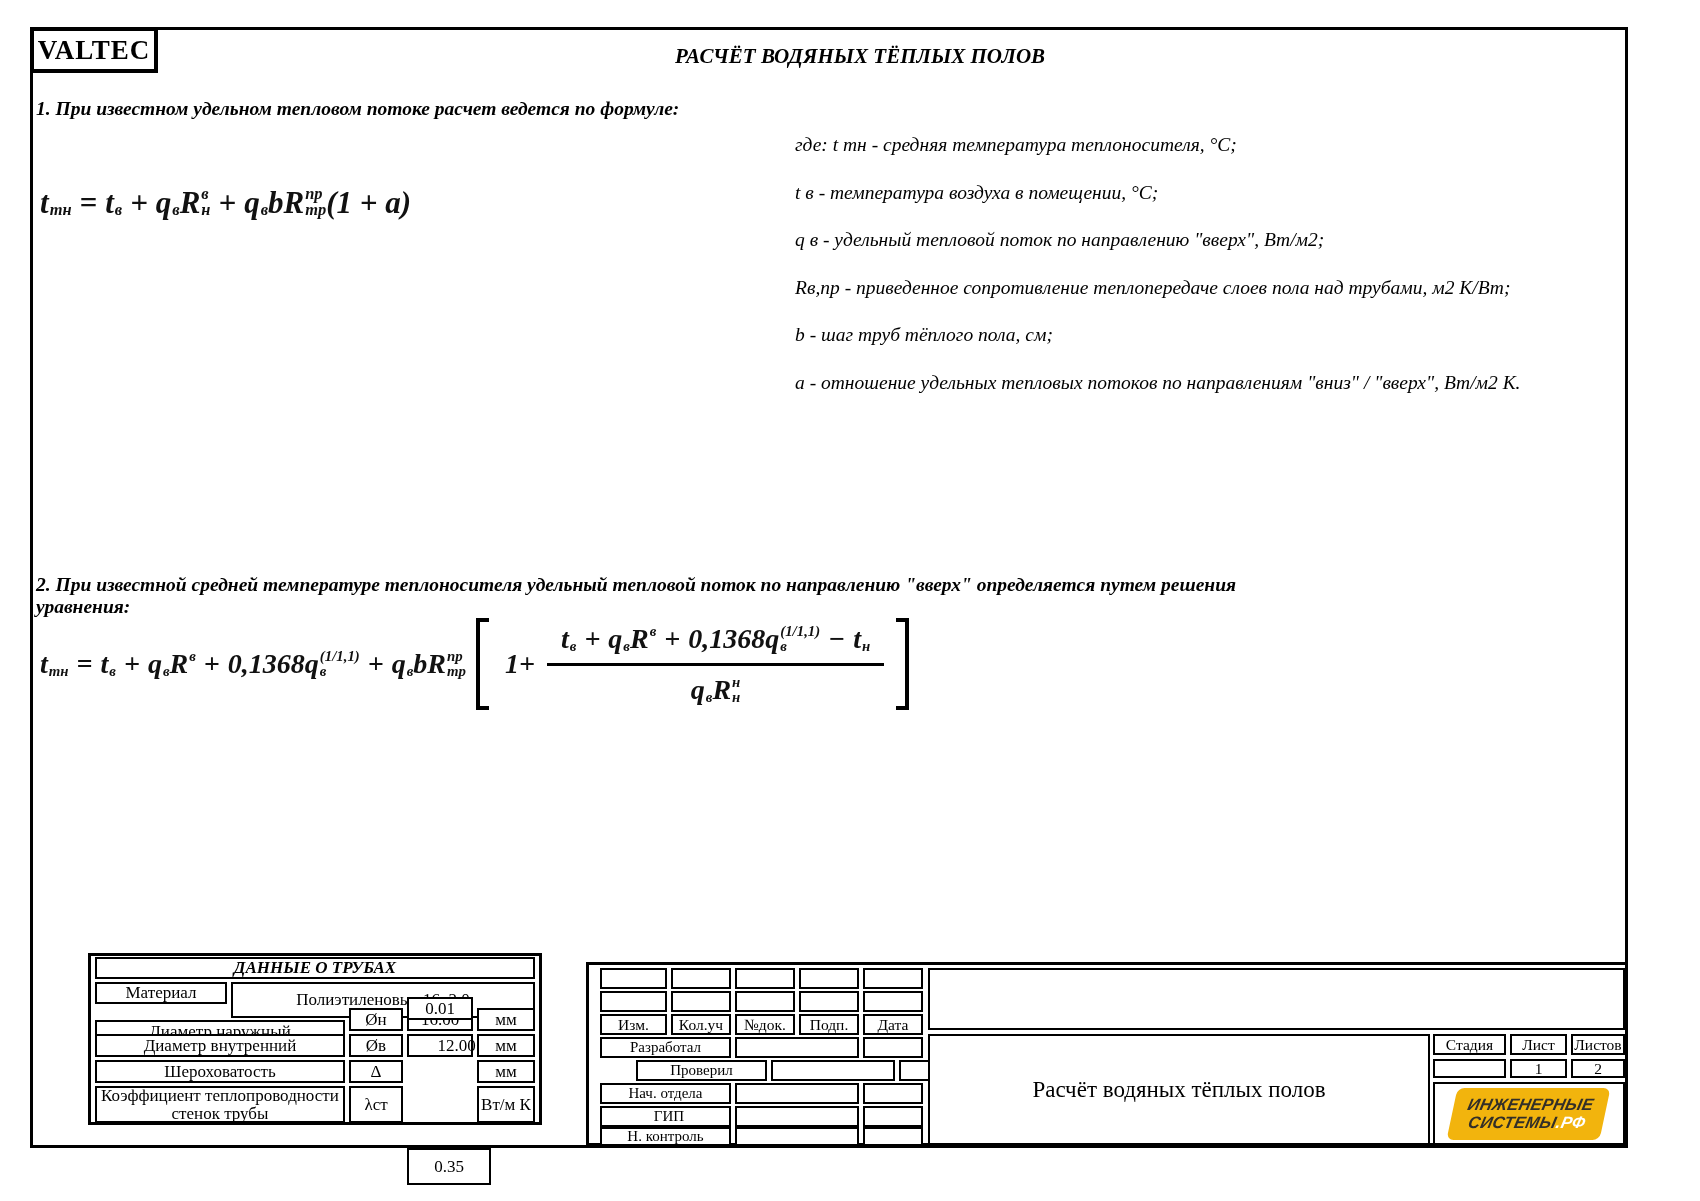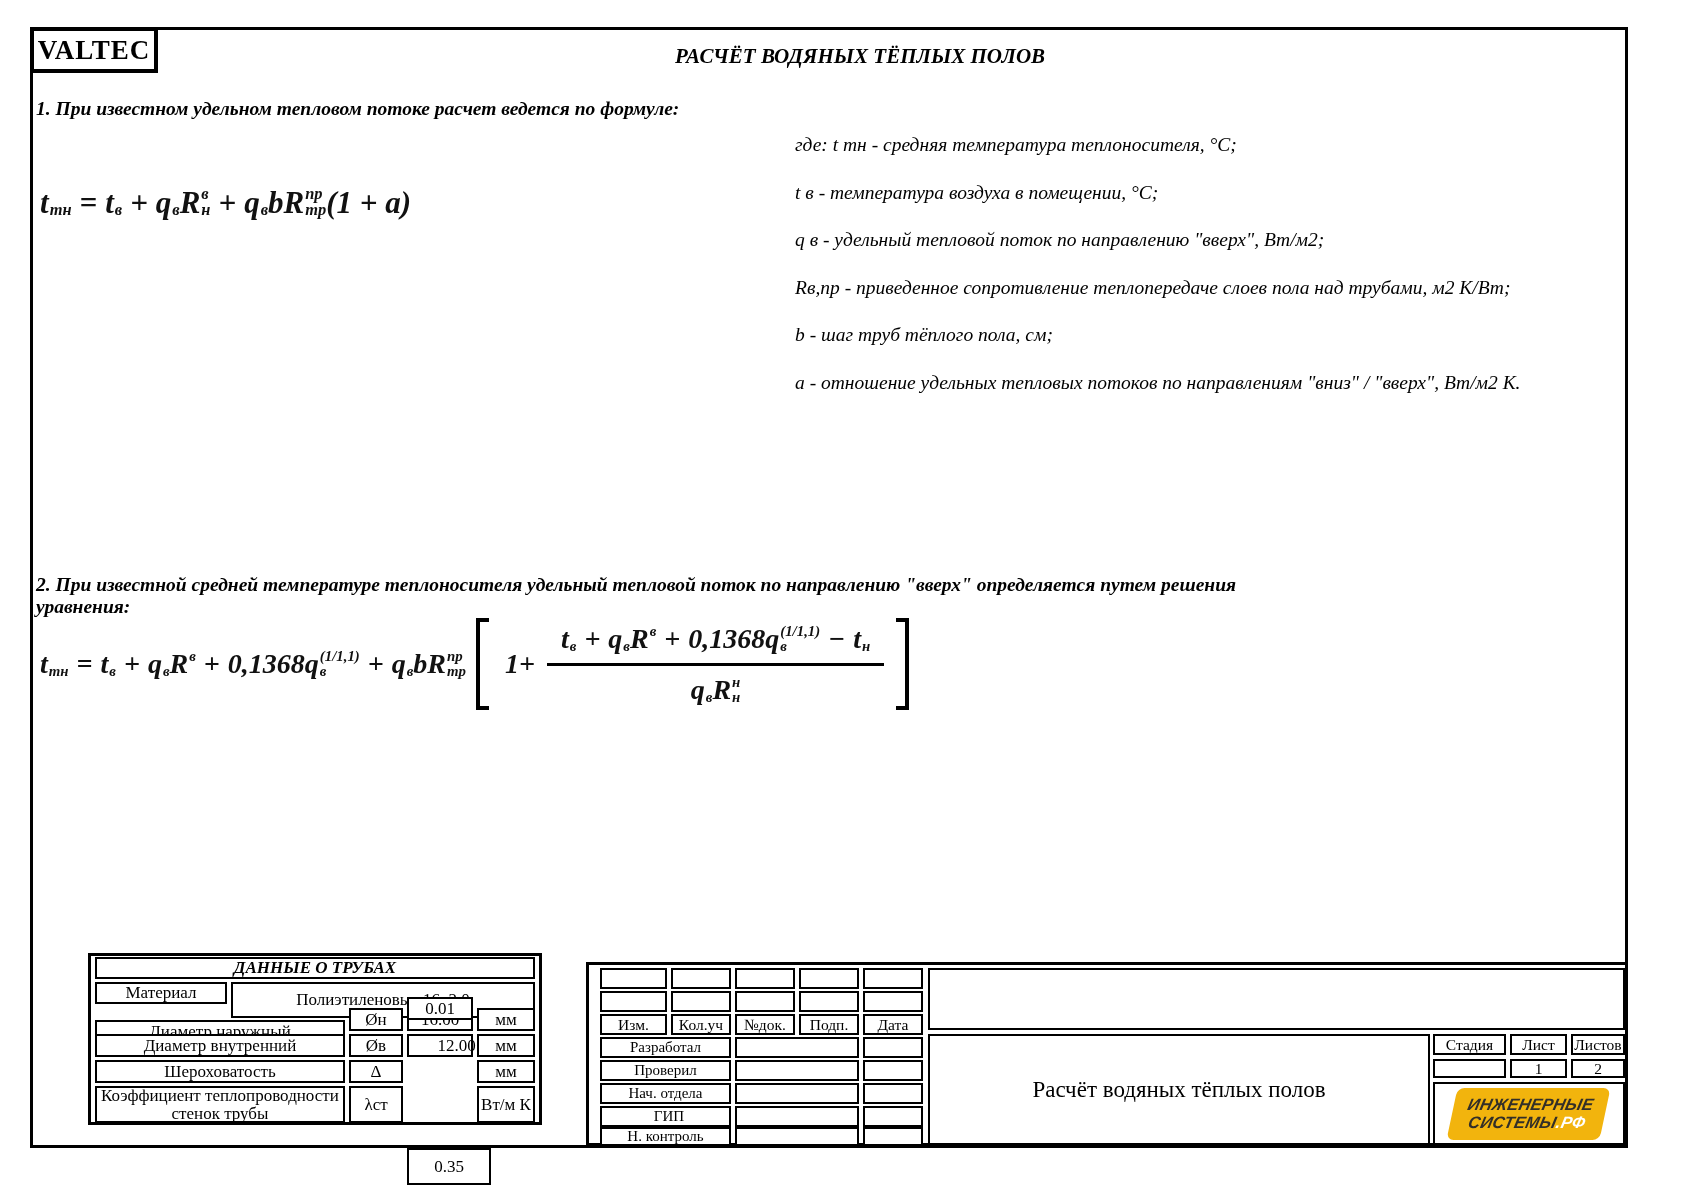--- a/index.html
+++ b/index.html
@@ -53,21 +53,21 @@
 
   
   .tb-outer{position:absolute;left:586px;top:962px;width:1042px;height:184px;
             border:3px solid #000;box-sizing:border-box;background:#fff;}
   .cell{position:absolute;height:21px;border:2px solid #000;box-sizing:border-box;background:#fff;
         display:flex;align-items:center;justify-content:center;font-size:15.5px;white-space:nowrap;}
   .c1{left:600px;width:67px;} .c2{left:671px;width:60px;} .c3{left:735px;width:60px;}
   .c4{left:799px;width:60px;} .c5{left:863px;width:60px;}
   .lblc{left:600px;width:131px;} .midc{left:735px;width:124px;} .datc{left:863px;width:60px;}
   .r1{top:968px;} .r2{top:991px;} .r3{top:1014px;} .r4{top:1037px;}
-  .r5{top:1060px;} .r6{top:1083px;} .r7{top:1106px;padding-left:7px;} .r8{top:1127px;height:19px;}
+  .r5{top:1060px;margin-left:36px;} .r6{top:1083px;} .r7{top:1106px;padding-left:7px;} .r8{top:1127px;height:19px;}
   .sign{font-size:15px;}
   .big-top{left:928px;top:968px;width:697px;height:62px;}
   .doc-name{left:928px;top:1034px;width:502px;height:111px;font-size:23px;}
   .st1{left:1433px;width:73px;} .st2{left:1510px;width:57px;} .st3{left:1571px;width:54px;}
   .strow1{top:1034px;height:21px;} .strow2{top:1059px;height:19px;}
   .logo-cell{left:1433px;top:1082px;width:192px;height:63px;}
 
   .logo-plate{transform:skewX(-12deg);background:#F2B40D;border-radius:7px;
               padding:7px 14px 8px;text-align:center;
               font-family:"Liberation Sans", sans-serif;font-weight:bold;font-style:italic;

